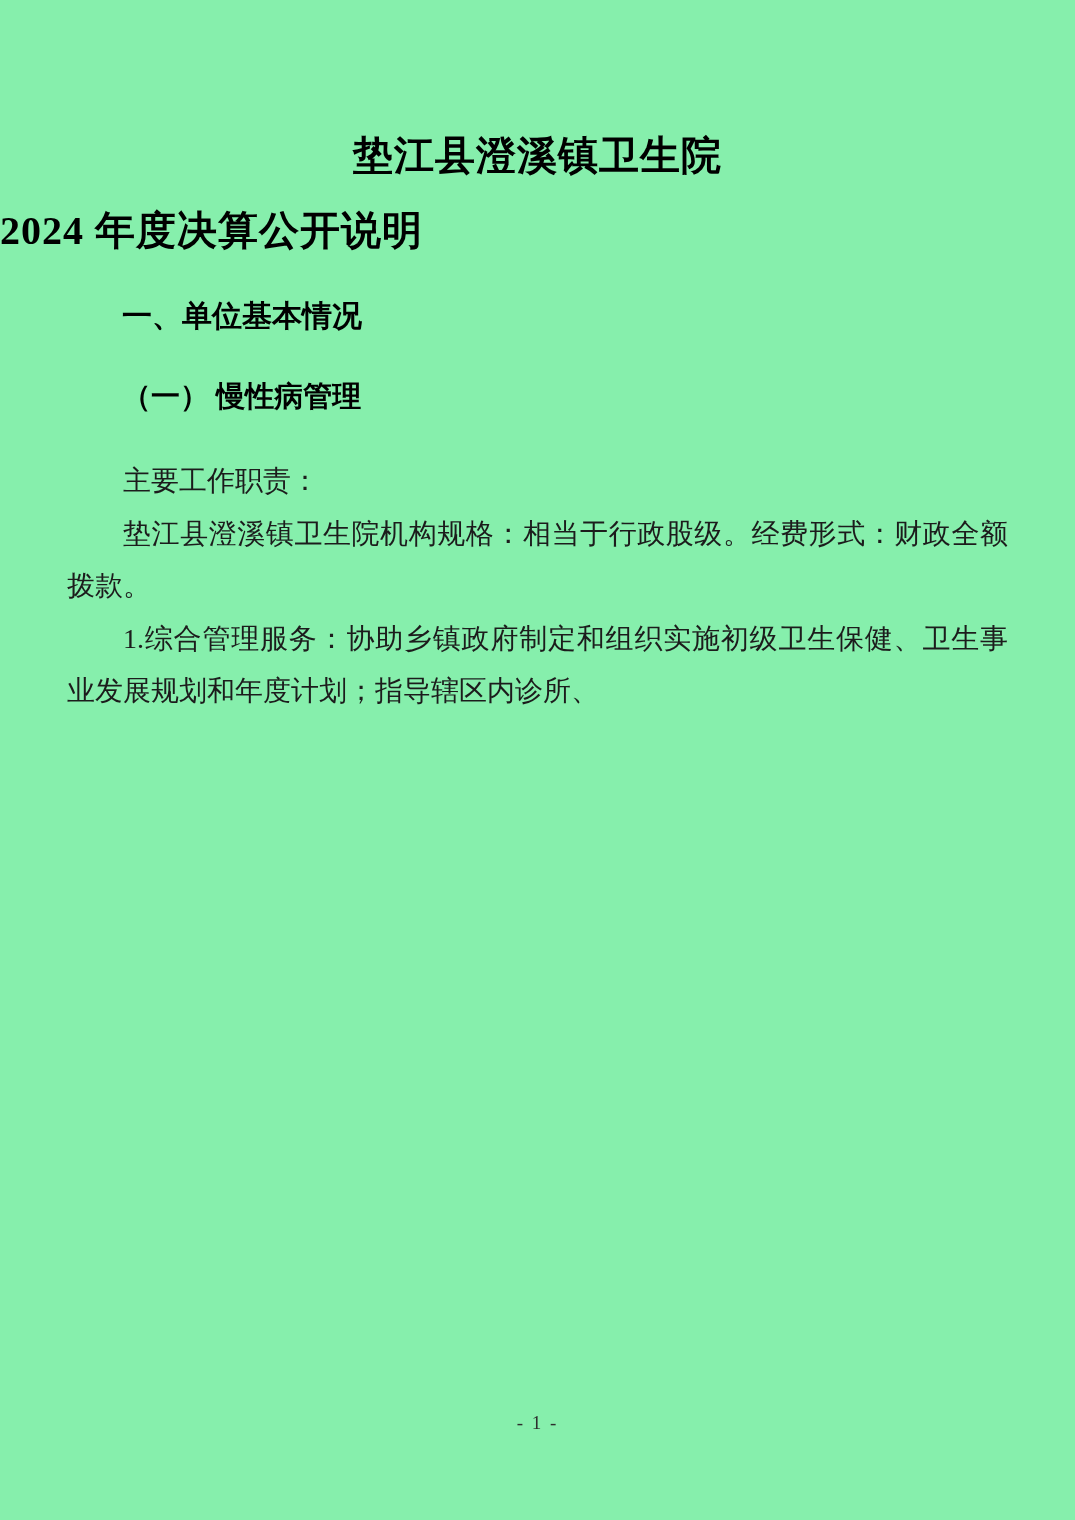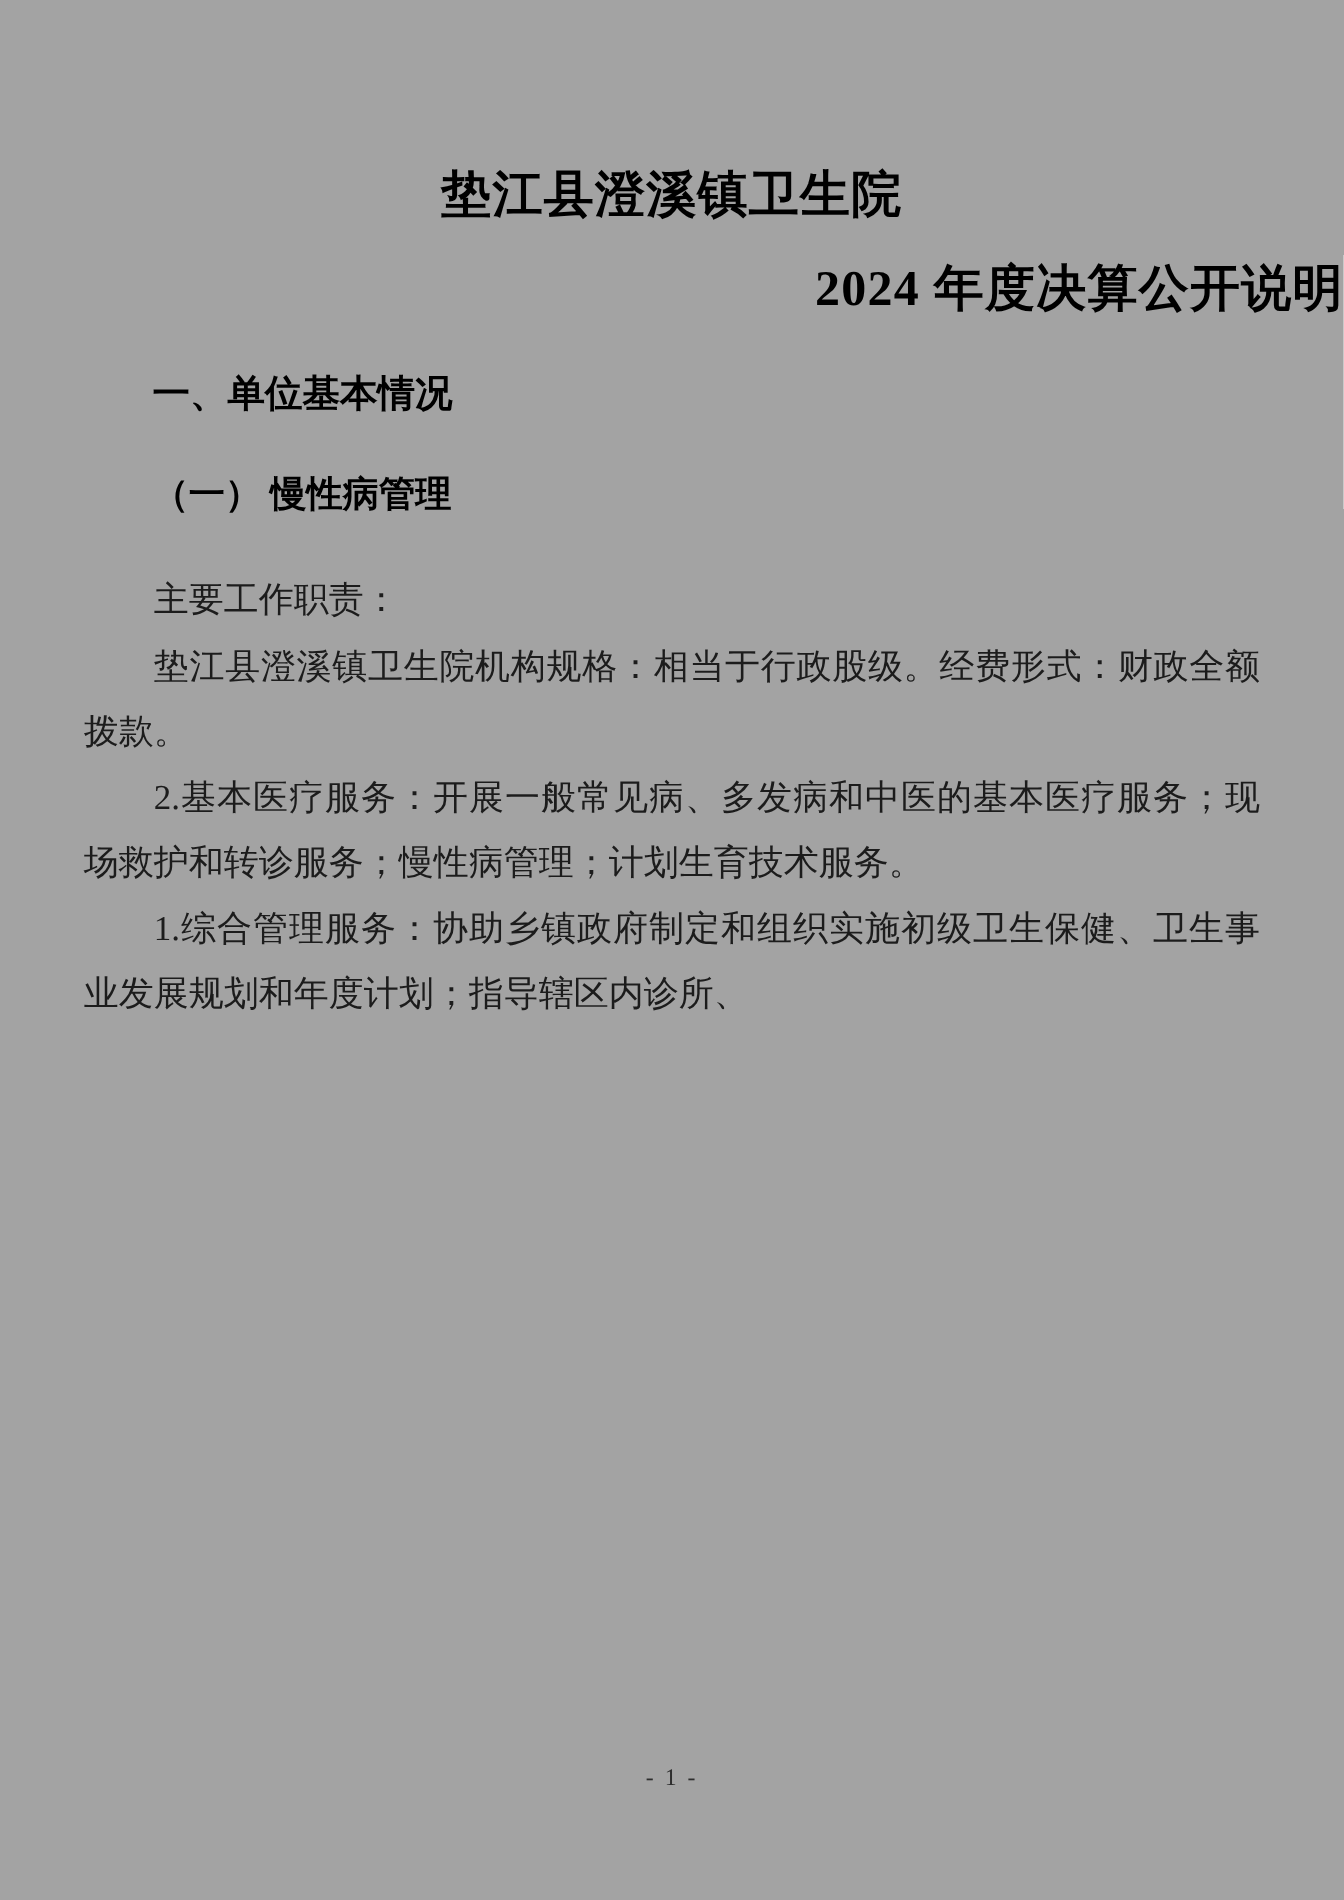--- a/index.html
+++ b/index.html
@@ -4,38 +4,38 @@
 <style>
   html, body {
     margin: 0;
     padding: 0;
     background: #ffffff;
   }
   .page {
     position: relative;
     width: 1075px;
     height: 1520px;
-    background: #a3a3a3;
+    background: #86efac;
     overflow: hidden;
     box-sizing: border-box;
     font-family: "Liberation Serif", serif;
     color: #000000;
   }
   .doc-title {
     padding-top: 131px;
     text-align: center;
     font-size: 40px;
     font-weight: bold;
     line-height: 50px;
     letter-spacing: 1px;
     color: #000000;
   }
   .doc-subtitle {
     margin-top: 25px;
-    text-align: right;
+    text-align: left;
     font-size: 40px;
     font-weight: bold;
     line-height: 50px;
     letter-spacing: 1px;
     color: #000000;
   }
   .content {
     margin: 0 67px;
   }
   .section-heading {
@@ -91,21 +91,20 @@
 
   <div class="content">
 
     <div class="section-heading">一、单位基本情况</div>
 
     <div class="subsection-heading">（一） 慢性病管理</div>
 
     <div class="body-text">
       <p class="body-para">主要工作职责：</p>
       <p class="body-para">垫江县澄溪镇卫生院机构规格：相当于行政股级。经费形式：财政全额拨款。</p>
-      <p class="body-para">2.基本医疗服务：开展一般常见病、多发病和中医的基本医疗服务；现场救护和转诊服务；慢性病管理；计划生育技术服务。</p>
       <p class="body-para">1.综合管理服务：协助乡镇政府制定和组织实施初级卫生保健、卫生事业发展规划和年度计划；指导辖区内诊所、</p>
     </div>
 
   </div>
 
   <div class="page-footer">- 1 -</div>
 
 </div>
 
 </body></html>

